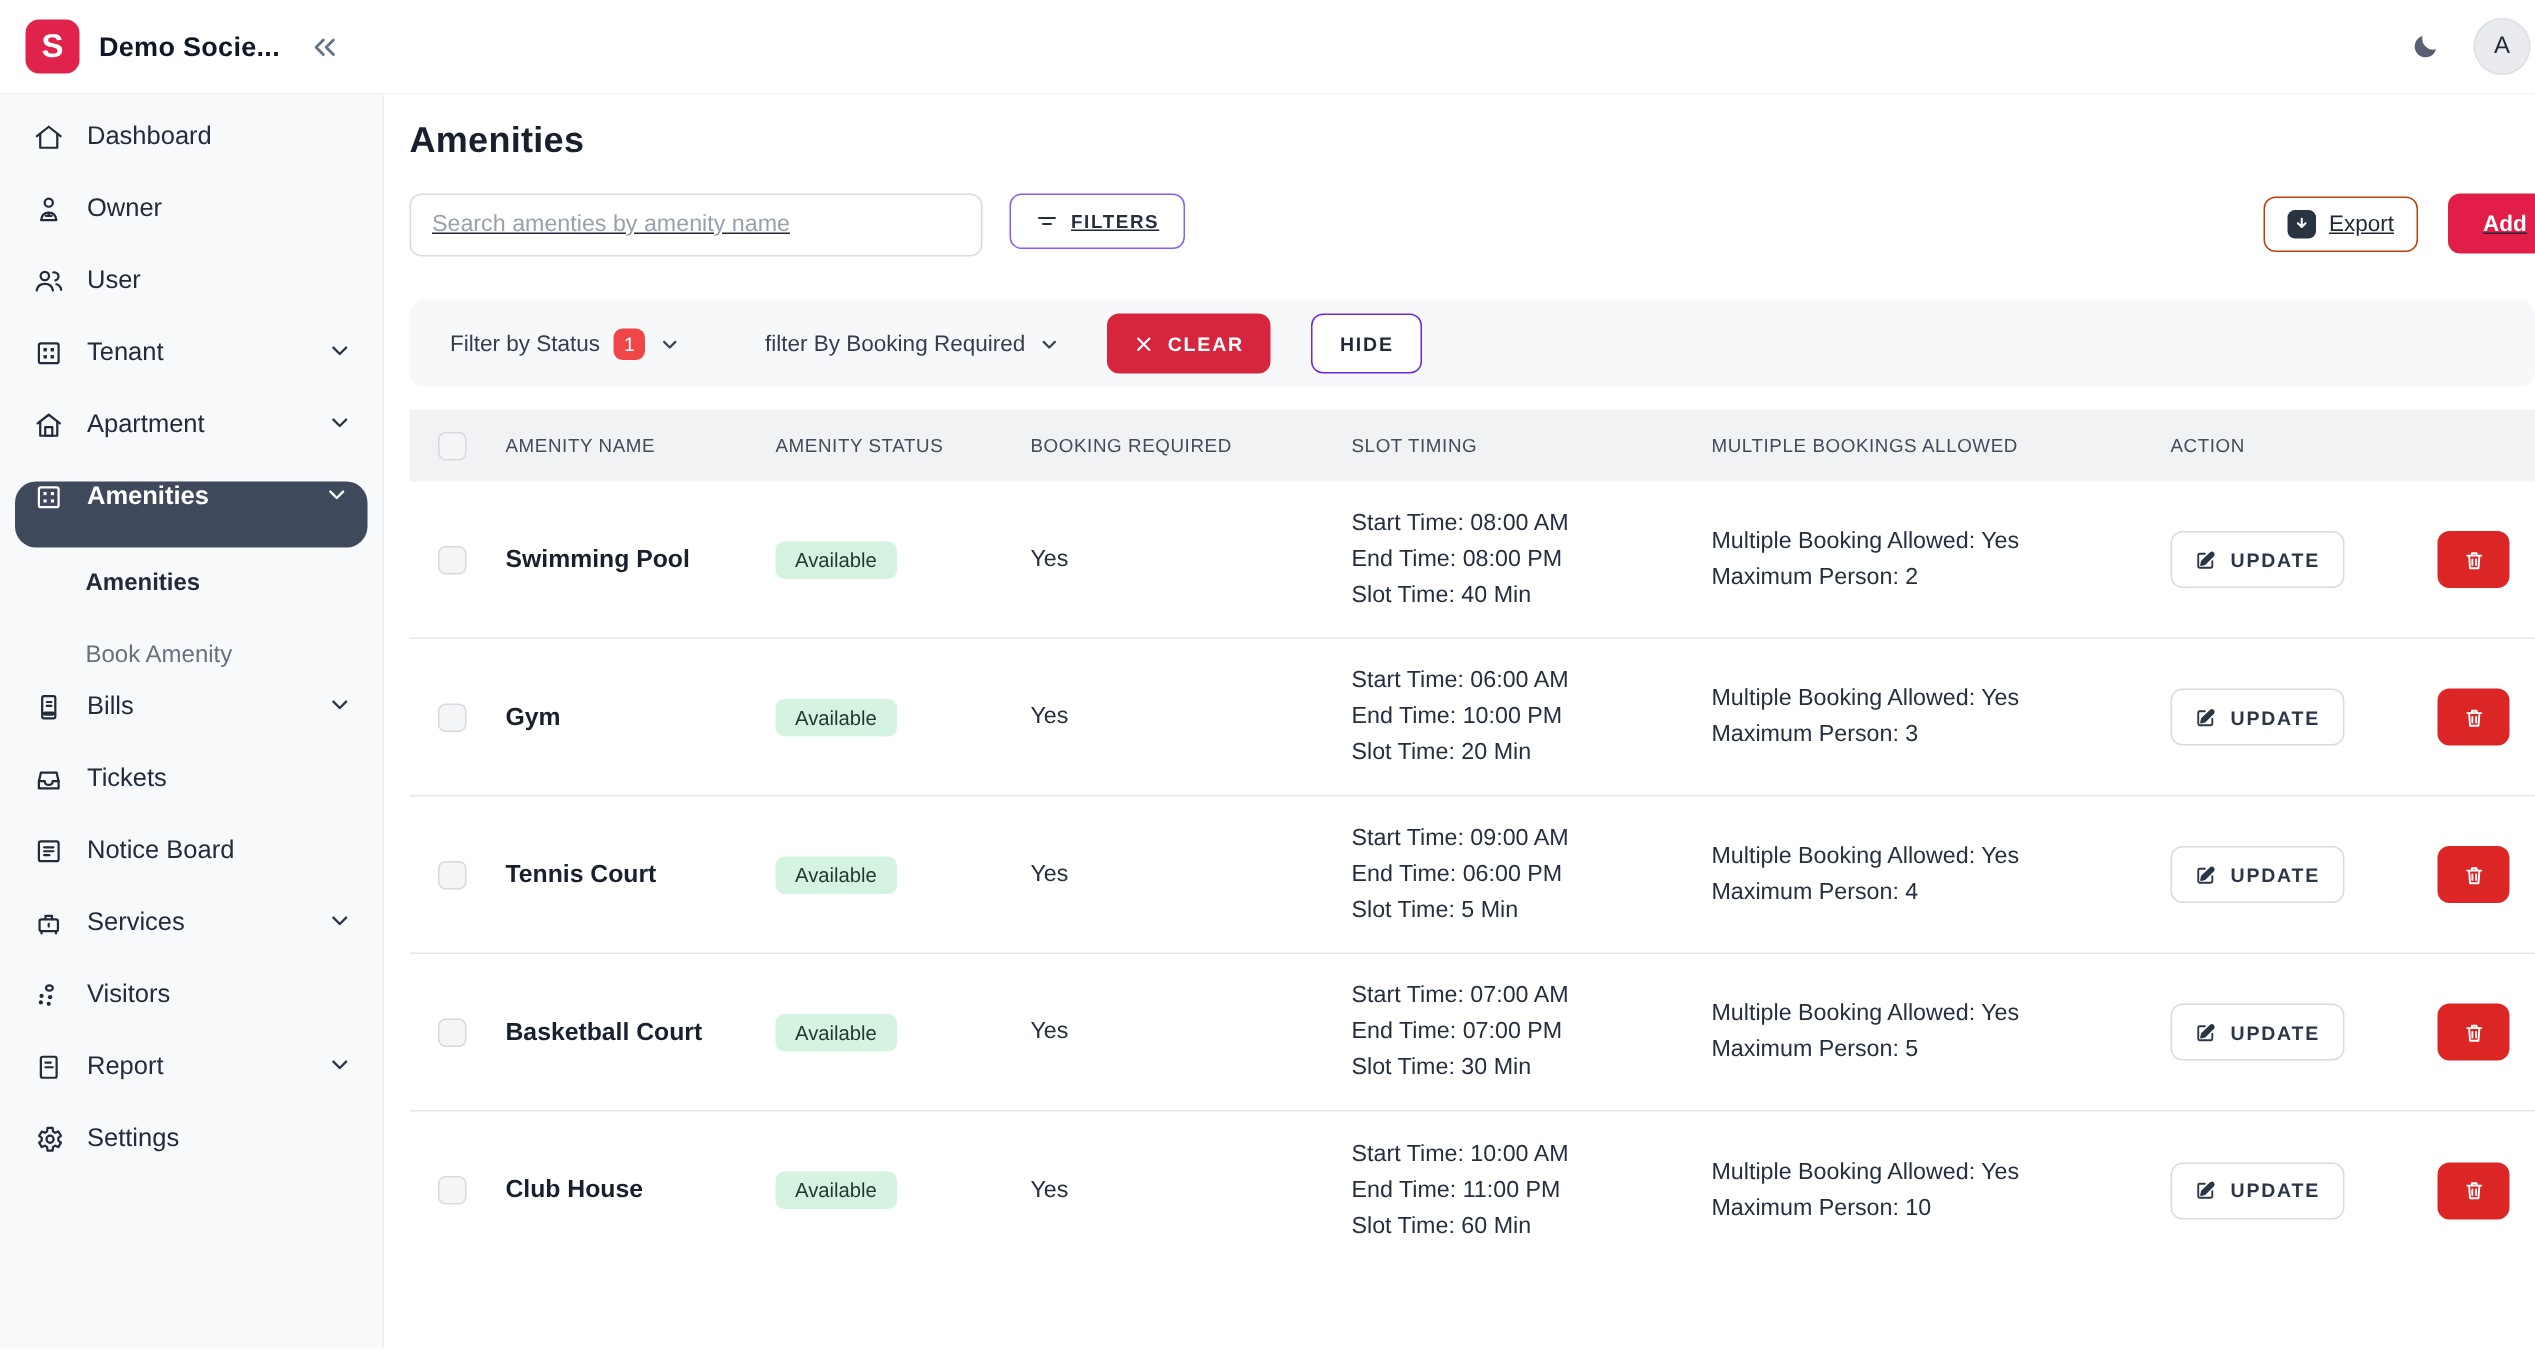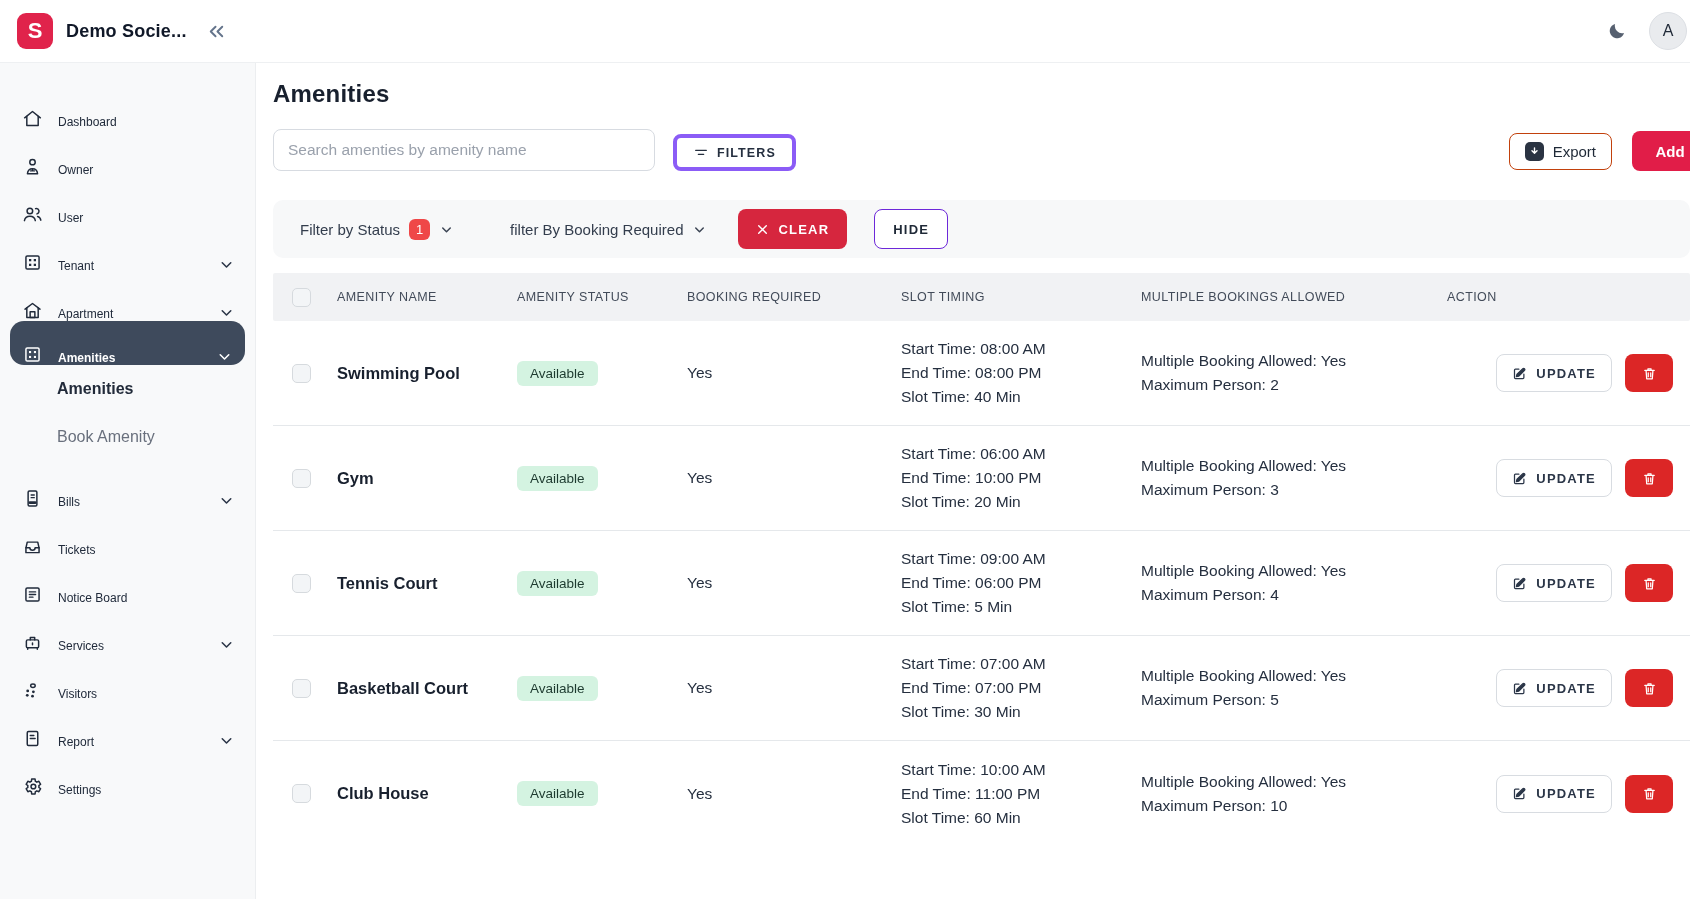--- a/index.html
+++ b/index.html
@@ -18,42 +18,42 @@
   .top-right { margin-left:auto; display:flex; align-items:center; gap:22px; }
   .moon { color:#566070; display:flex; cursor:pointer; }
   .avatar { width:38px; height:38px; border-radius:50%; background:#e9ebee; border:1px solid #dcdfe4;
     display:flex; align-items:center; justify-content:center; font-size:16px; font-weight:500;
     color:#1f2937; margin-right:-17px; flex:0 0 38px; }
 
   
   .shell { flex:1; display:flex; min-height:0; }
   .sidebar { width:256px; flex:0 0 256px; background:#f8f9fa; border-right:1px solid #eceef0;
     height:836px; padding-top:18px; overflow:hidden; }
-  .nav-item { height:48px; display:flex; align-items:flex-end; padding:0 20px 0 22px;
-    font-size:12px; color:#212b3b; cursor:pointer; }
+  .nav-item { height:48px; display:flex; align-items:flex-start; padding:0 20px 0 22px;
+    font-size:17px; color:#212b3b; cursor:pointer; }
   .nav-item .lbl { margin-left:15px; }
   .nav-item .chev { margin-left:auto; color:#2b3648; display:flex; }
   .nav-item.active { background:#3e4a5c; color:#fff; margin:0 10px; padding:0 12px;
     border-radius:14px; height:44px; font-weight:700; }
   .nav-item.active .chev { color:#fff; }
   .nav-icon { width:21px; height:21px; flex:0 0 21px; display:flex; }
   .sub-item { height:48px; display:flex; align-items:center; padding-left:57px; font-size:16px; cursor:pointer; }
   .sub-item.current { font-weight:700; color:#222b3a; }
   .sub-item.plain { color:#69707d; }
 
   
   .main { flex:1; background:#fff; padding:17px 0 0 17px; overflow:hidden; position:relative; }
   .page-title { font-size:24px; font-weight:700; color:#18202e; letter-spacing:.2px; }
 
-  .toolbar { margin-top:21px; display:flex; align-items:flex-end; }
+  .toolbar { margin-top:21px; display:flex; align-items:flex-start;text-decoration:underline; }
   .search { width:382px; height:42px; border:1px solid #d7dbe1; border-radius:8px; padding:0 14px;
     font-size:15.5px; color:#1f2734; font-family:inherit; outline:none; background:#fff; }
   .search::placeholder { color:#9aa1ac; }
   .btn { font-family:inherit; cursor:pointer; display:inline-flex; align-items:center; justify-content:center; }
-  .btn-filters { margin-left:18px; height:37px; padding:0 16px; background:#fff; border:4px solid #8b5cf6;
+  .btn-filters { margin-left:18px; height:37px; padding:0 16px; background:#fff; border:1px solid #8b5cf6;
     border-radius:8px; font-size:12.5px; font-weight:700; letter-spacing:1.1px; color:#252f3f; gap:8px; }
   .toolbar-right { margin-left:auto; display:flex; align-items:center; gap:20px; }
   .btn-export { height:37px; padding:0 15px; background:#fff; border:1px solid #c2410c; border-radius:8px;
     font-size:15px; font-weight:500; color:#1f2937; gap:9px; }
   .export-glyph { width:19px; height:19px; border-radius:5px; background:#2a3342; color:#fff;
     display:flex; align-items:center; justify-content:center; }
   .btn-add { height:40px; width:76px; background:#e11d48; color:#fff; border:none; border-radius:8px;
     font-size:15px; font-weight:700; margin-right:-18px; }
 
   .filter-strip { margin-top:29px; height:58px; background:#f7f8f9; border-radius:10px;
@@ -75,21 +75,21 @@
   .th-action { text-align:left; padding-right:17px; }
   .check { width:19px; height:19px; border:1.5px solid #d6dade; border-radius:5px; background:#f3f5f7;
     margin-left:19px; cursor:pointer; }
   .trow { height:105px; border-bottom:1px solid #e5e8eb; }
   .trow:last-child { border-bottom:none; }
   .a-name { font-size:16.5px; font-weight:700; color:#18202e; }
   .badge-avail { display:inline-block; background:#d4f3e1; color:#1d3a2f; font-size:13.5px;
     padding:5px 13px; border-radius:6px; }
   .cell-plain { font-size:15.5px; color:#252f3f; }
   .multiline div { font-size:15.5px; color:#252f3f; line-height:24px; }
-  .cell-action { display:flex; justify-content:flex-end; align-items:center; gap:13px; padding-right:17px; }
+  .cell-action { display:flex; justify-content:space-between; align-items:center; gap:13px; padding-right:17px; }
   .btn-update { height:38px; padding:0 15px; background:#fff; border:1px solid #d8dce1; border-radius:8px;
     font-size:13px; font-weight:700; letter-spacing:1.2px; color:#2b3648; gap:9px; }
   .btn-delete { width:48px; height:38px; background:#dc2626; border:none; border-radius:8px; }
   svg { display:block; }
 </style>
 </head>
 <body>
 
 <div class="app">
 

